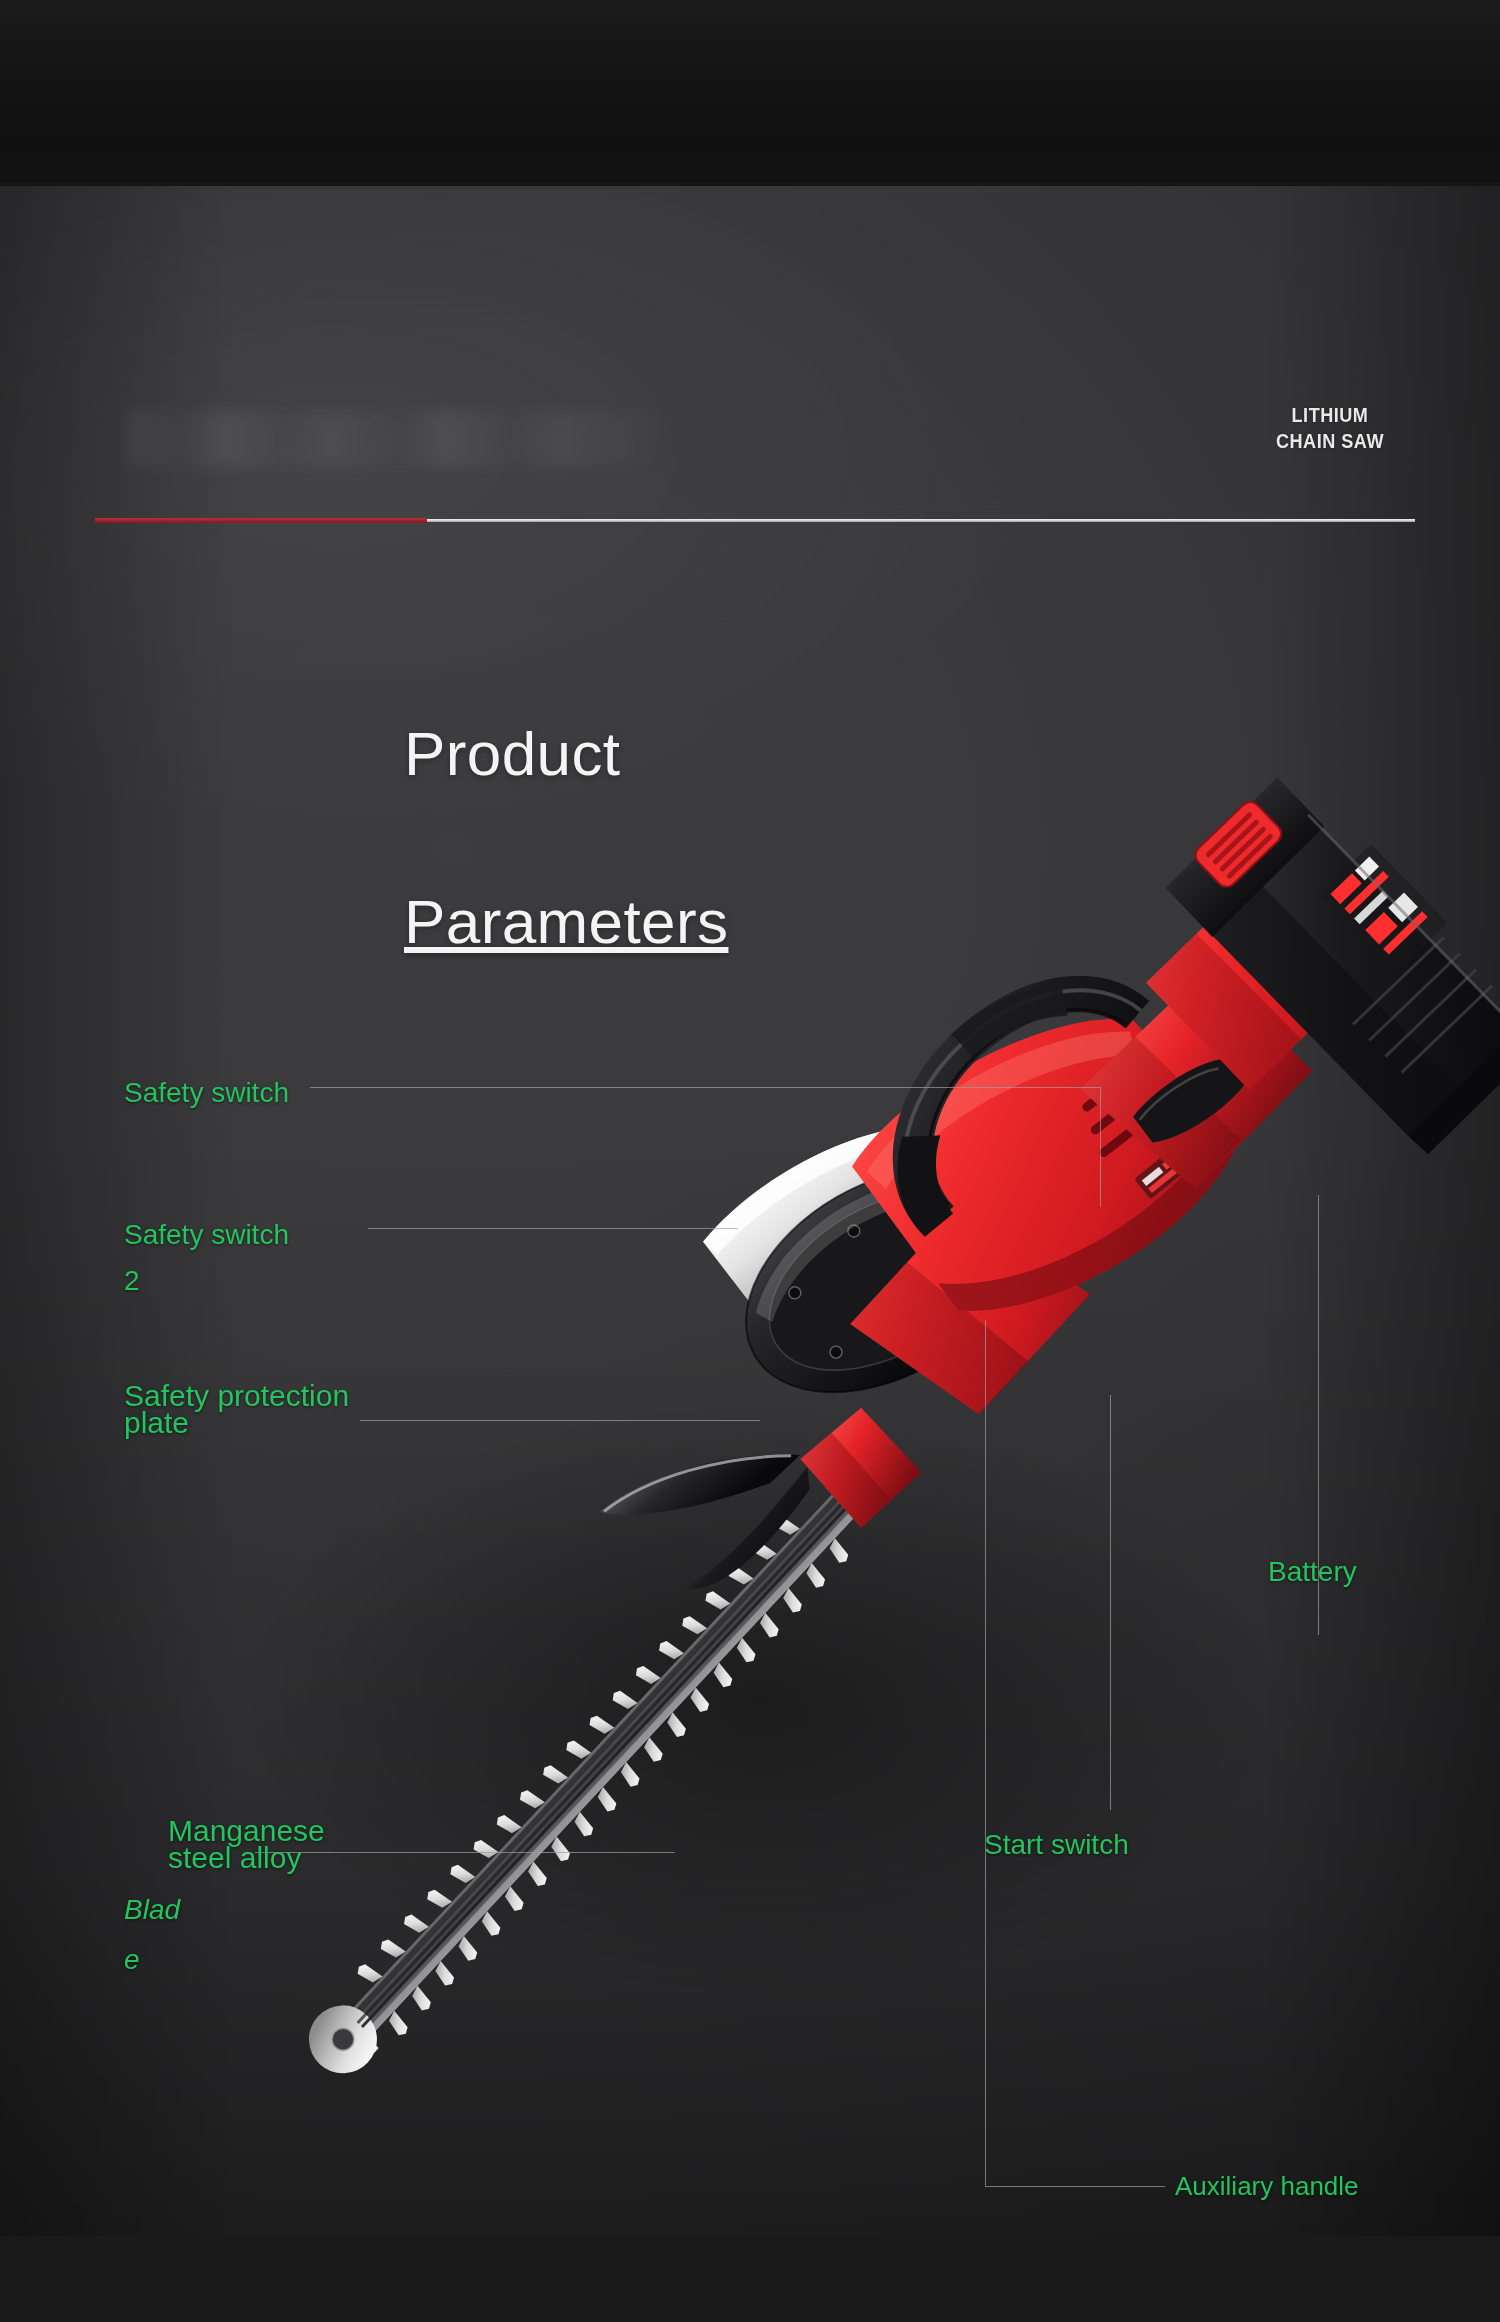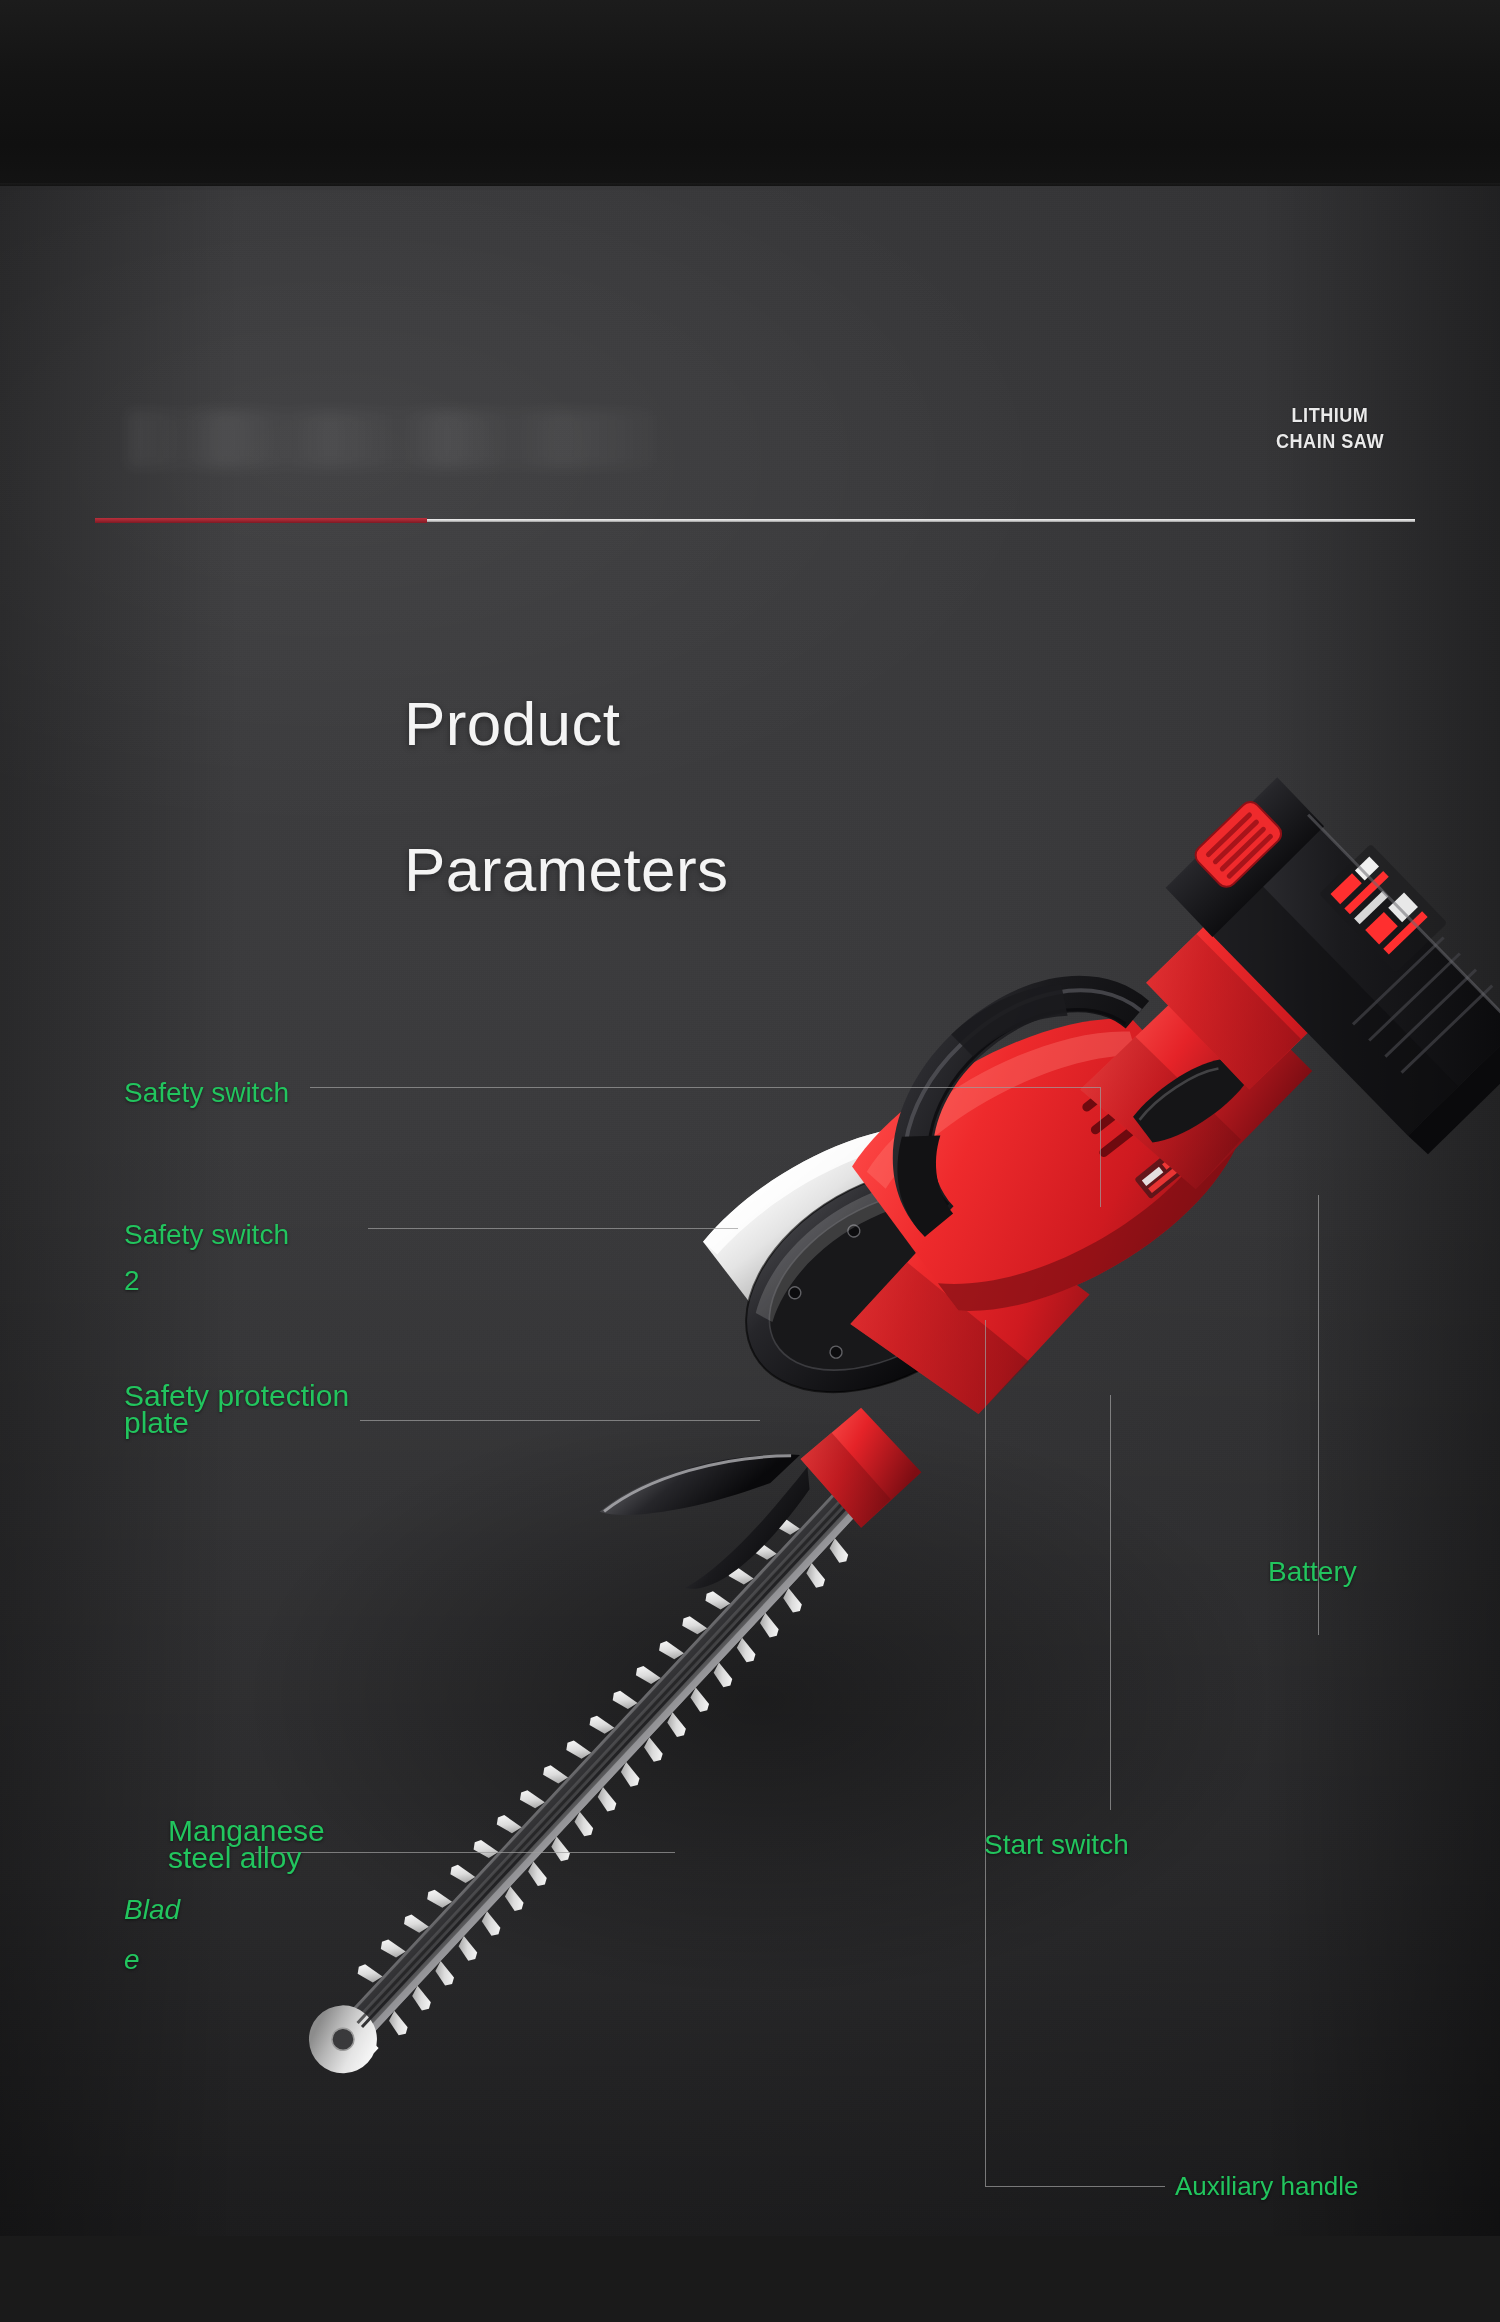--- a/index.html
+++ b/index.html
@@ -77,22 +77,22 @@
     background:linear-gradient(180deg,#f2f2f2 0%,#cfcfcf 55%,#9a9a9a 100%);
   }
 
   
   .title{
     position:absolute;left:404px;
     color:#f4f4f4;font-size:62px;font-weight:300;letter-spacing:.4px;
     white-space:nowrap;
     text-shadow:0 2px 6px rgba(0,0,0,.35);
   }
-  .title.l1{top:688px;}
-  .title.l2{top:834px;}
+  .title.l1{top:718px;}
+  .title.l2{top:886px;text-decoration:underline;}
 
   
   .label{
     position:absolute;color:#22c55e;white-space:pre-line;
     text-shadow:0 1px 3px rgba(0,0,0,.55);
   }
   .label.big{font-size:28px;line-height:46px;}
   .label.small{font-size:30px;line-height:27px;}
   .label.mid{font-size:28px;line-height:50px;}
 

